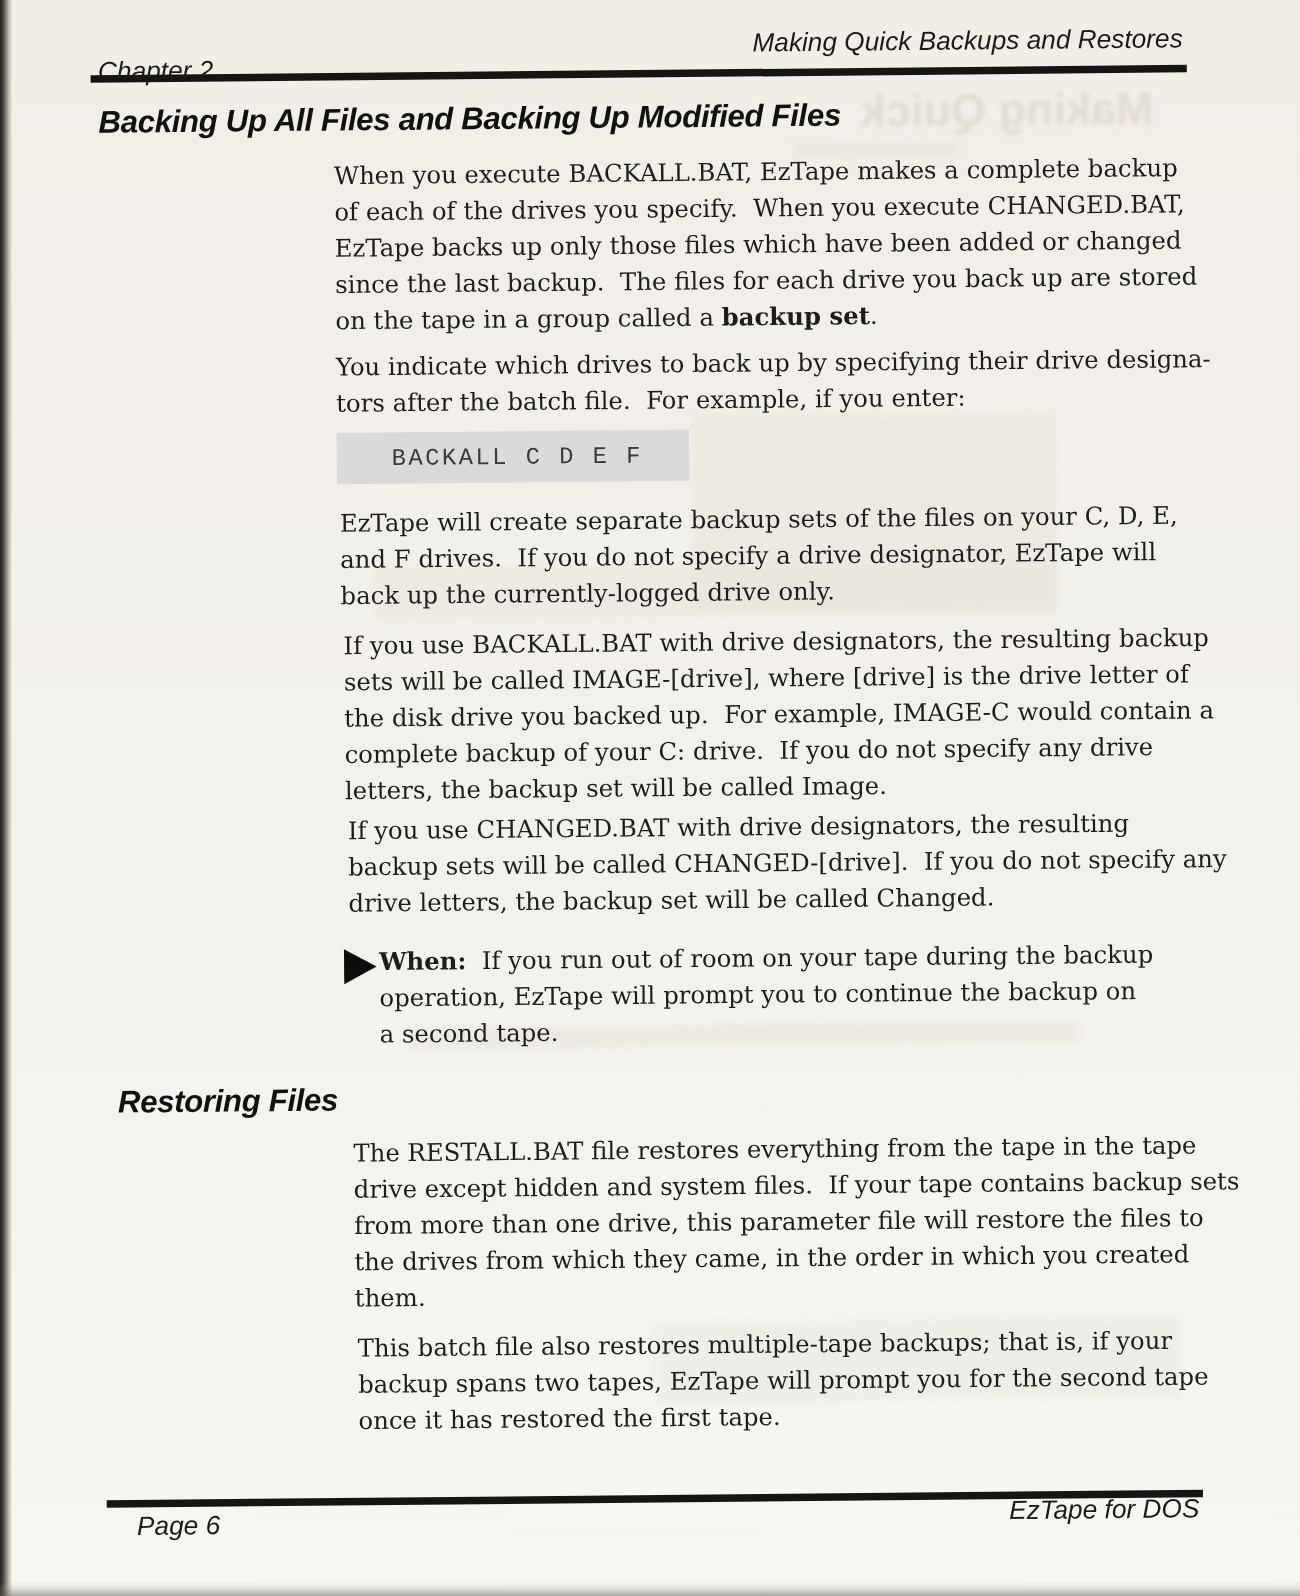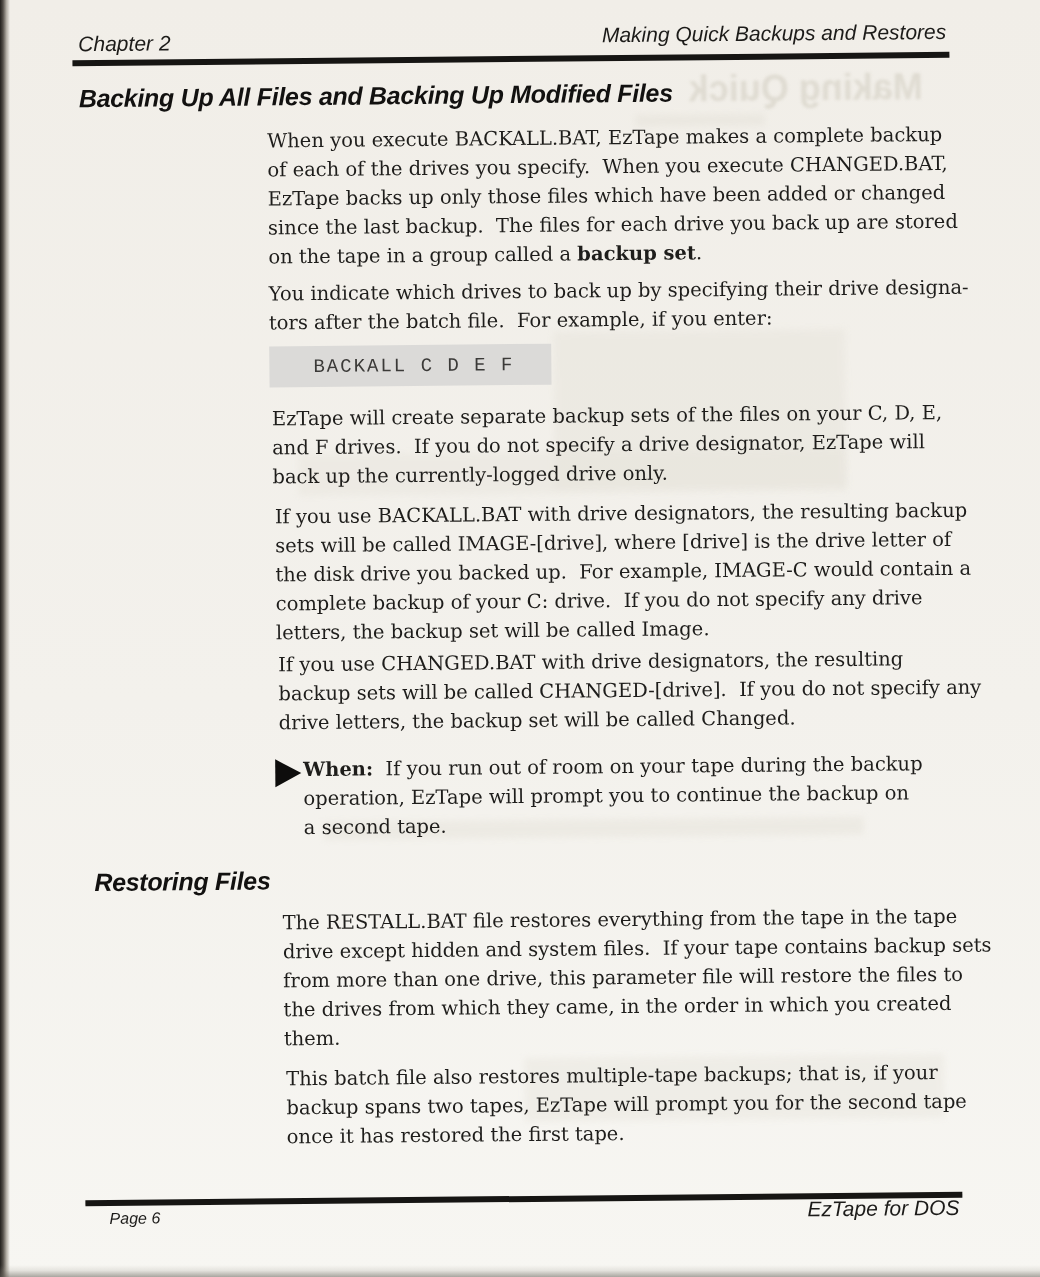--- a/index.html
+++ b/index.html
@@ -57,21 +57,21 @@
   }
   .gb1 { left: 640px; top: 116px; width: 130px; height: 12px; }
   .gb2 { left: 556px; top: 332px; width: 292px; height: 158px; opacity: 0.45; }
   .gb3 { left: 300px; top: 452px; width: 548px; height: 42px; opacity: 0.4; }
   .gb4 { left: 322px; top: 820px; width: 540px; height: 18px; opacity: 0.5; }
   .gb5 { left: 520px; top: 1058px; width: 420px; height: 64px; opacity: 0.4; }
 
   
   .hdr-left {
     position: absolute;
-    left: 84px; top: 28px;
+    left: 84px; top: 42px;
     font-style: italic;
     font-size: 21px;
     color: #1c1b19;
   }
   .hdr-right {
     position: absolute;
     right: 88px; top: 24px;
     font-style: italic;
     font-size: 21px;
     color: #1c1b19;
@@ -80,21 +80,21 @@
     position: absolute;
     height: 6px;
     background: #161513;
   }
   .rule-top { left: 78px; top: 56px; width: 877px; }
   .rule-bottom { left: 80px; top: 1196px; width: 877px; }
   .ftr-left {
     position: absolute;
     left: 104px; top: 1206px;
     font-style: italic;
-    font-size: 16px;
+    font-size: 21px;
     color: #1c1b19;
     text-align: right;
   }
   .ftr-right {
     position: absolute;
     right: 86px; top: 1200px;
     font-style: italic;
     font-size: 21px;
     color: #1c1b19;
   }

